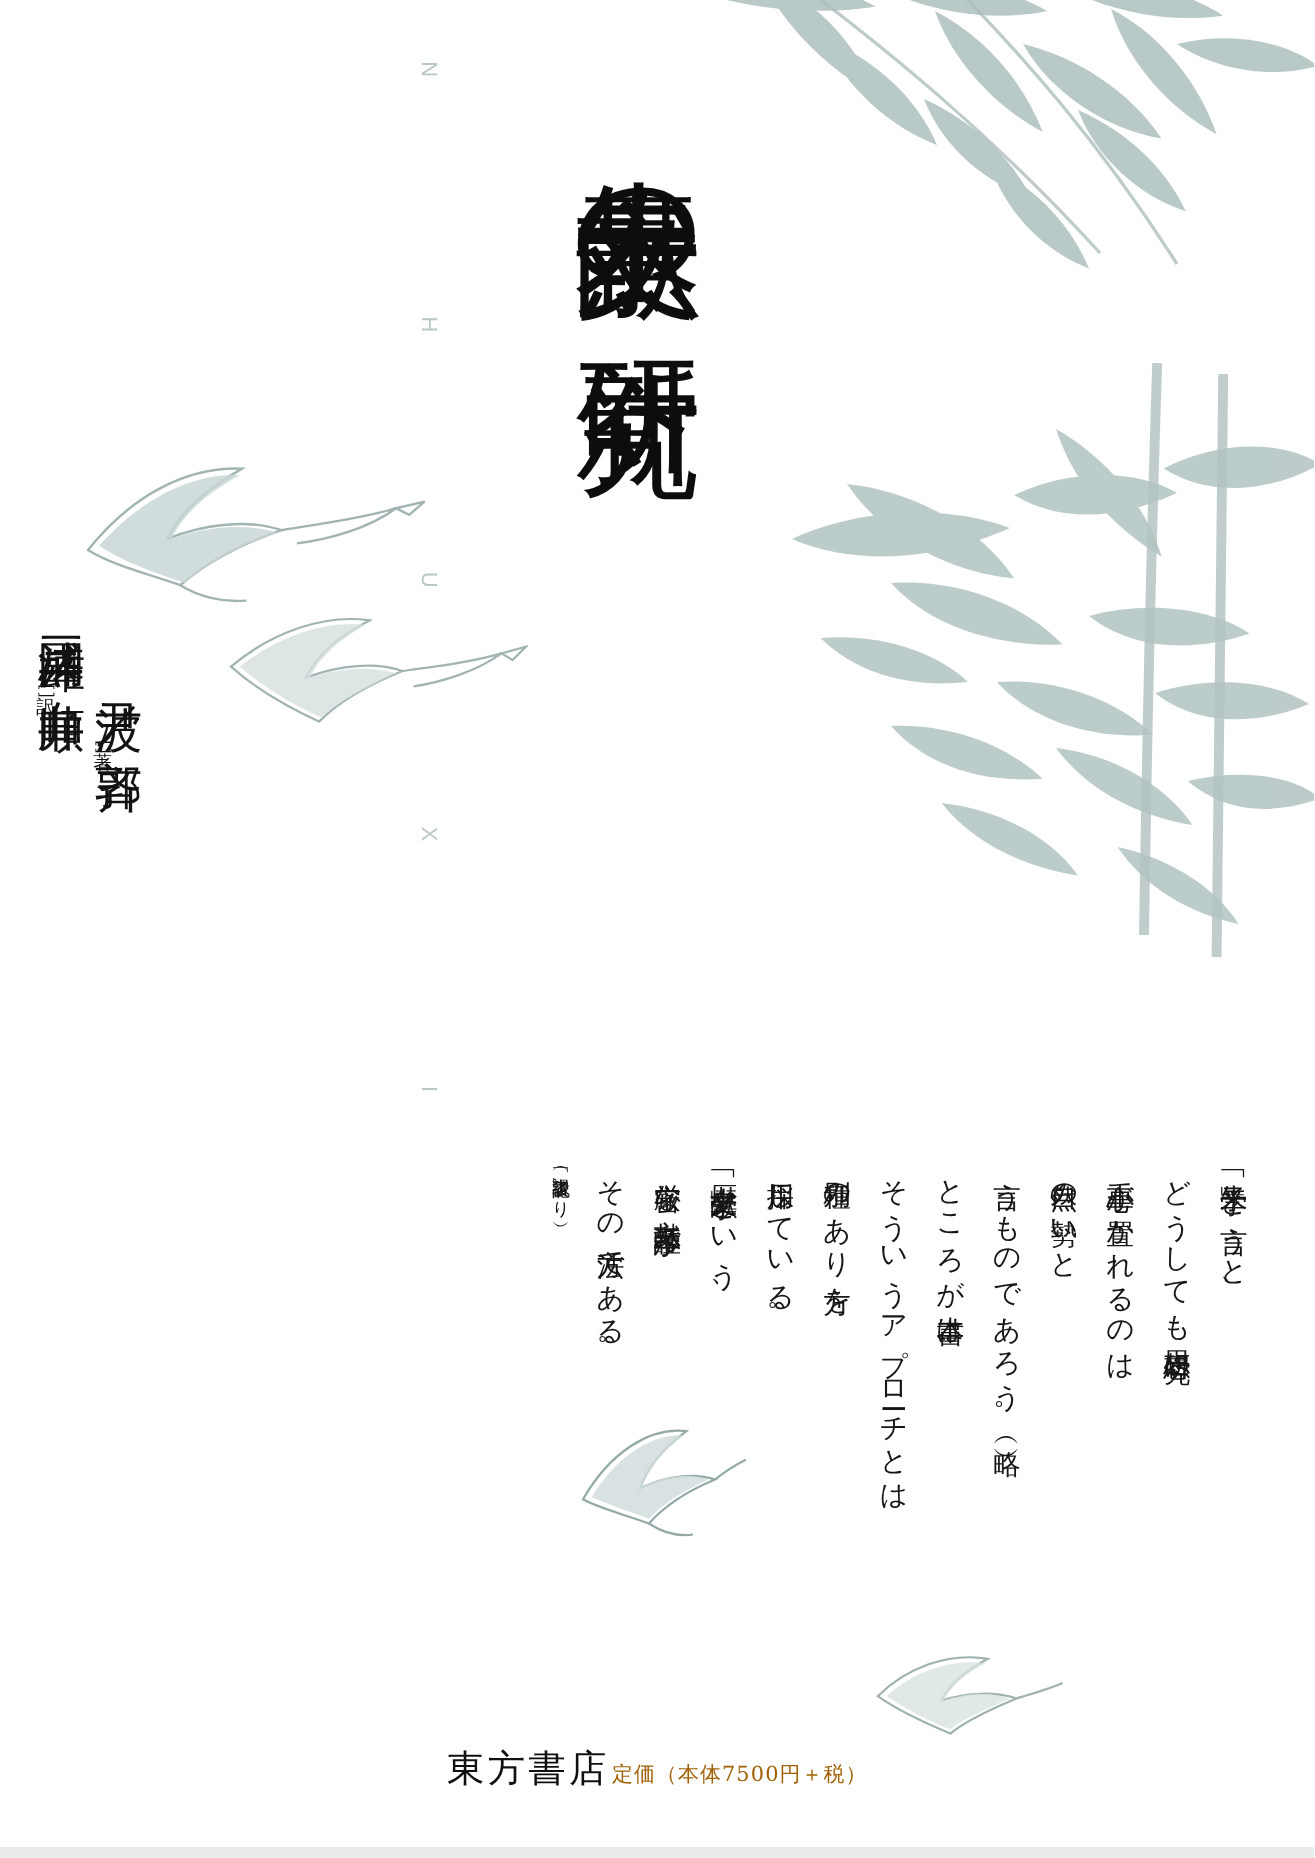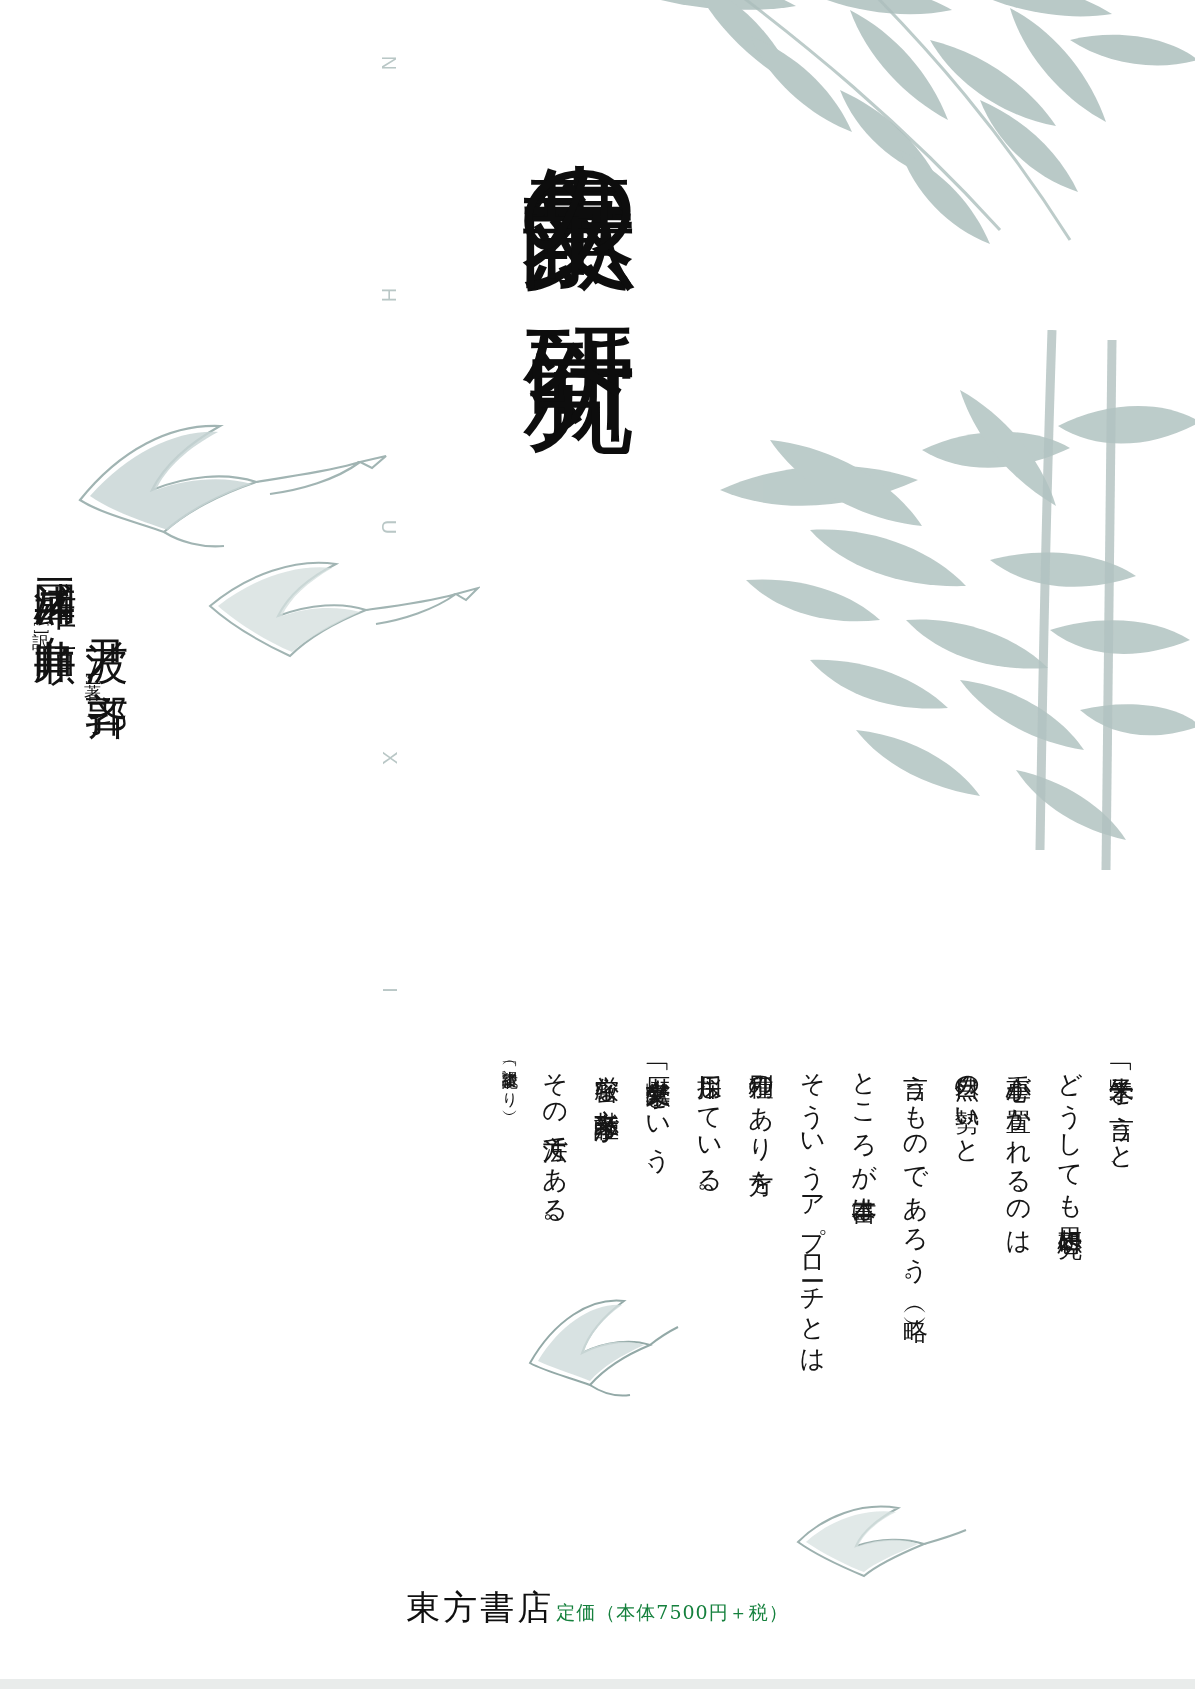--- a/index.html
+++ b/index.html
@@ -179,21 +179,21 @@
   }
   #publisher {
     font-size: 34px;
     letter-spacing: 3px;
     color: #101010;
     font-family: "DejaVu Serif", "Liberation Serif", serif;
   }
   #price {
     font-size: 19px;
     letter-spacing: 1px;
-    color: #15803d;
+    color: #a16207;
     font-family: "DejaVu Serif", "Liberation Serif", serif;
   }
   #bottom-rule {
     position: absolute;
     bottom: 0;
     left: 0;
     width: 1195px;
     height: 10px;
     background: #e9eceb;
   }

